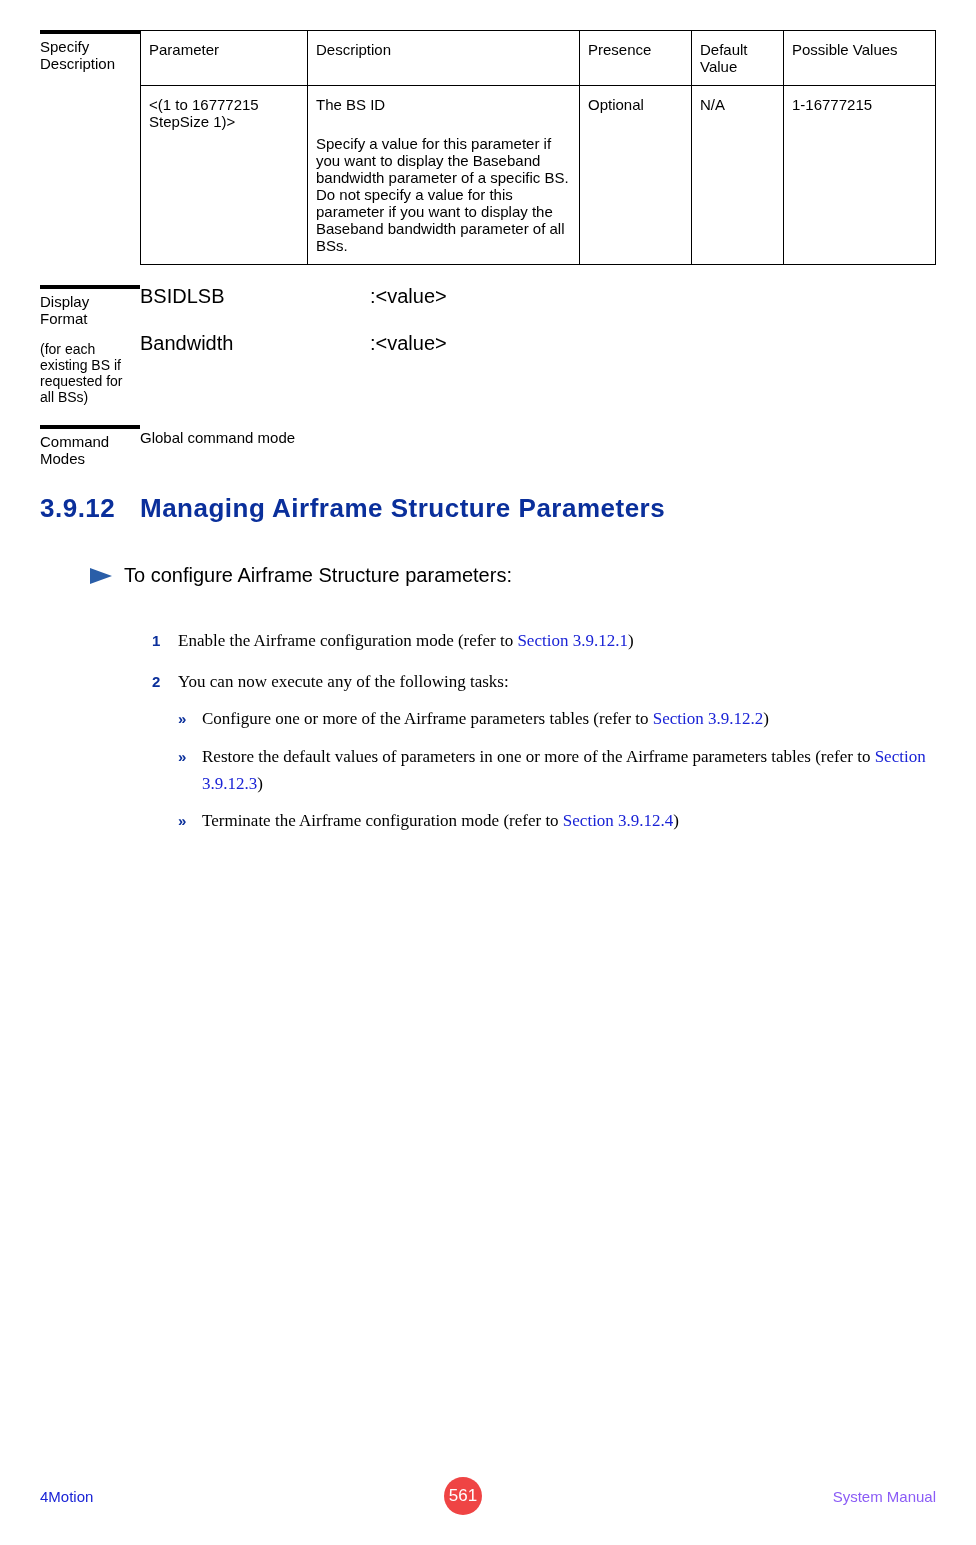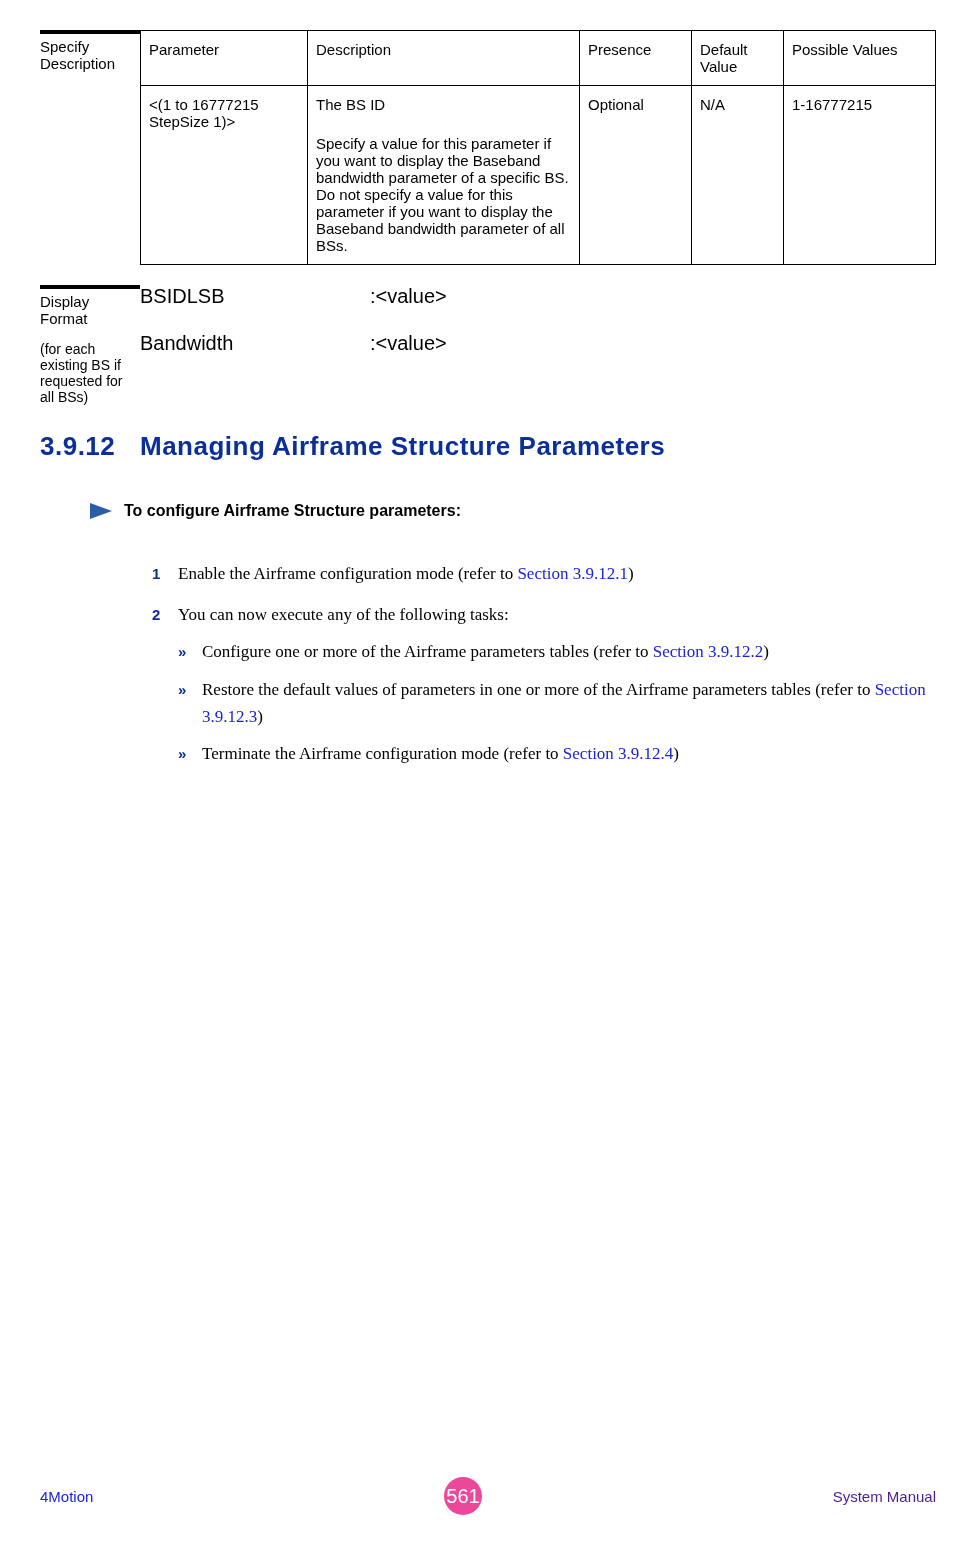--- a/index.html
+++ b/index.html
@@ -97,22 +97,22 @@
   .arrow-icon {
     display: inline-block;
     width: 0;
     height: 0;
     border-top: 8px solid transparent;
     border-bottom: 8px solid transparent;
     border-left: 22px solid #2a5ea8;
     margin-right: 12px;
   }
   .procedure-head .title {
-    font-weight: bold;
-    font-size: 16px;
+    font-weight: normal;
+    font-size: 20px;
   }
   .steps {
     margin-left: 112px;
     font-family: Georgia, 'Times New Roman', serif;
     font-size: 17px;
     line-height: 1.6;
   }
   .step {
     margin-bottom: 14px;
     display: flex;
@@ -151,31 +151,31 @@
     position: absolute;
     left: 40px;
     right: 40px;
     bottom: 30px;
     display: flex;
     justify-content: space-between;
     align-items: center;
     font-size: 15px;
   }
   .footer .left { color: #1a23d6; }
-  .footer .right { color: #4c1d95; }
+  .footer .right { color: #8b5cf6; }
   .page-badge {
-    background: #ec4899;
+    background: #ef4444;
     color: #fff;
     border-radius: 50%;
     width: 38px;
     height: 38px;
     display: flex;
     align-items: center;
     justify-content: center;
-    font-size: 20px;
+    font-size: 17px;
   }
 </style>
 </head>
 <body>
 
 <div class="page">
 
 
   <div class="section-row">
     <div class="left-label">Specify Description</div>
@@ -212,20 +212,26 @@
     <div class="right-content">
       <div class="display-format-grid">
         <div>BSIDLSB</div>
         <div>:&lt;value&gt;</div>
         <div>Bandwidth</div>
         <div>:&lt;value&gt;</div>
       </div>
     </div>
   </div>
 
+  <div class="section-row">
+    <div class="left-label-command">Command Modes</div>
+    <div class="right-content" style="padding-top:4px;">
+      <span>Global command mode</span>
+    </div>
+  </div>
 
   <div class="heading312">
     <span class="num">3.9.12</span><span>Managing Airframe Structure Parameters</span>
   </div>
 
   <div class="procedure-head">
     <span class="arrow-icon"></span>
     <span class="title">To configure Airframe Structure parameters:</span>
   </div>
 

